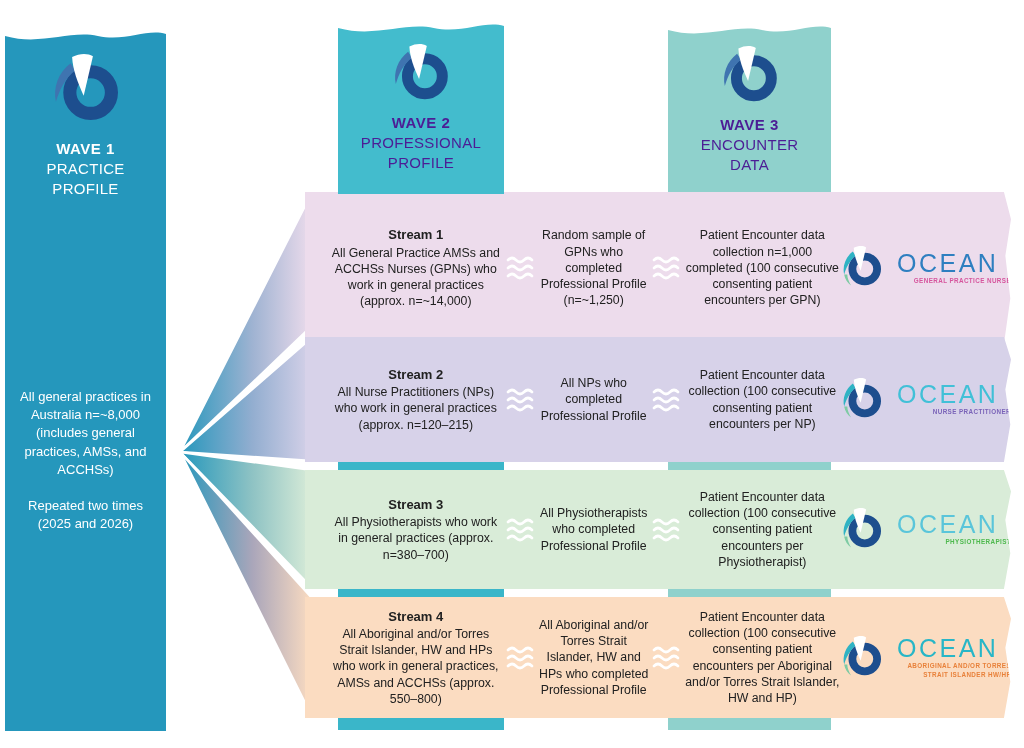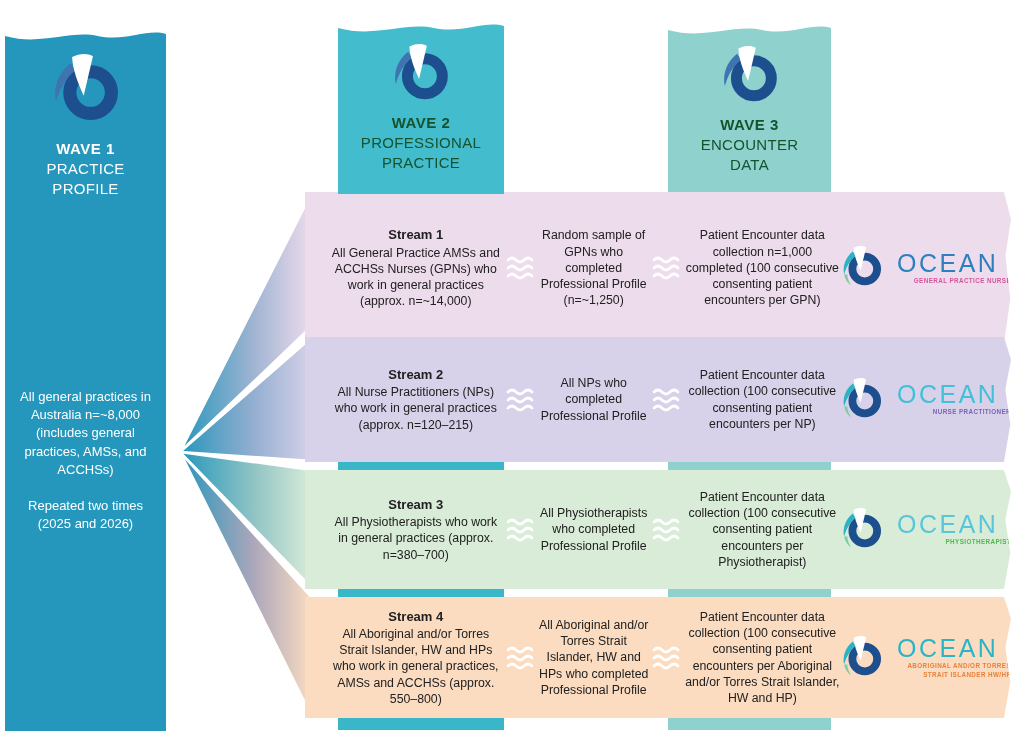--- a/index.html
+++ b/index.html
@@ -9,21 +9,21 @@
 
   
   .strip{position:absolute;top:96px;bottom:18px;z-index:0;}
   .strip.w2{left:338px;width:166px;}
   .strip.w3{left:668px;width:163px;}
 
   
   .fan{position:absolute;left:170px;top:180px;z-index:1;}
 
   
-  .wavecol{position:absolute;z-index:3;text-align:center;color:#14532d;}
+  .wavecol{position:absolute;z-index:3;text-align:center;color:#4c1d95;}
   .wavecol .topwave{position:absolute;top:0;left:0;width:100%;height:24px;}
   .col1{left:5px;top:26px;width:161px;height:705px;color:#fff;}
   .col2{left:338px;top:18px;width:166px;height:176px;}
   .col3{left:668px;top:20px;width:163px;height:172px;}
   .wave-inner{position:relative;padding-top:28px;display:flex;flex-direction:column;align-items:center;}
   .wave-label{font-weight:bold;font-size:15px;letter-spacing:.5px;margin-top:12px;}
   .wave-sub{font-size:15px;line-height:1.3;letter-spacing:.3px;margin-top:2px;padding:0 14px;}
   .w1-body{position:absolute;top:362px;left:9px;right:9px;font-size:13px;line-height:1.4;text-align:center;}
   .w1-body .p2{margin-top:18px;}
 
@@ -104,21 +104,21 @@
     <svg class="topwave" viewBox="0 0 170 24" preserveAspectRatio="none">
       <path d="M0,0 L170,0 L170,8 C150,2 128,16 98,10 C68,4 38,20 0,10 Z" fill="#fff"></path>
     </svg>
     <div class="wave-inner" style="padding-top:26px;">
       <svg width="62" height="62" viewBox="0 0 96 96">
         <circle cx="54" cy="50" r="27" fill="none" stroke="#1d4e8e" stroke-width="17"></circle>
         <path d="M28,12 C12,24 5,44 9,62 C14,46 20,33 34,21 Z" fill="#3f74b0"></path>
         <path d="M30,4 C40,-1 50,-1 57,3 L45,54 C37,37 31,21 30,4 Z" fill="#ffffff"></path>
       </svg>
       <div class="wave-label" style="margin-top:8px;">WAVE 2</div>
-      <div class="wave-sub">PROFESSIONAL PRACTICE</div>
+      <div class="wave-sub">PROFESSIONAL PROFILE</div>
     </div>
   </div>
 
   <div class="wavecol col3" style="background-color: rgb(143, 209, 204);">
     <svg class="topwave" viewBox="0 0 170 24" preserveAspectRatio="none">
       <path d="M0,0 L170,0 L170,8 C150,2 128,16 98,10 C68,4 38,20 0,10 Z" fill="#fff"></path>
     </svg>
     <div class="wave-inner" style="padding-top:26px;">
       <svg width="62" height="62" viewBox="0 0 96 96">
         <circle cx="54" cy="50" r="27" fill="none" stroke="#1d4e8e" stroke-width="17"></circle>

